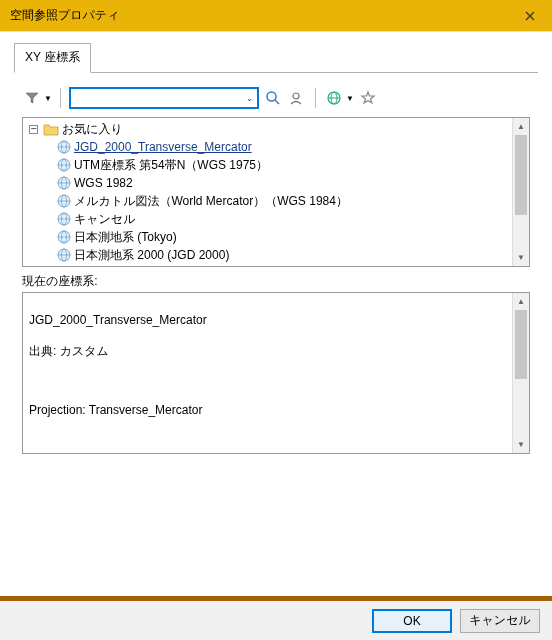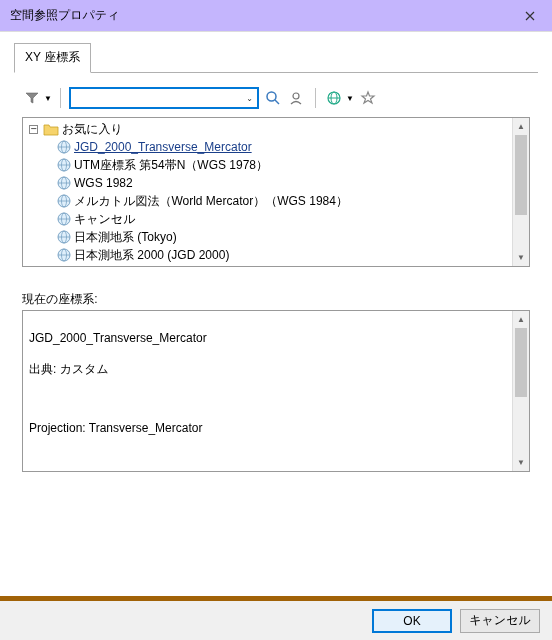--- a/index.html
+++ b/index.html
@@ -11,21 +11,21 @@
     width: 552px;
     height: 640px;
     overflow: hidden;
   }
   .titlebar {
     height: 32px;
     display: flex;
     align-items: center;
     justify-content: space-between;
     padding: 0 0 0 10px;
-    background: #c4b5fd;
+    background: #eab308;
     border-bottom: 1px solid #ddd;
   }
   .titletext { font-size: 12px; }
   .closebtn {
     width: 45px;
     height: 30px;
     display: flex;
     align-items: center;
     justify-content: center;
     font-size: 14px;
@@ -150,21 +150,21 @@
     font-size: 8px;
     color: #666;
   }
   .scrollbar-track { flex:1; position:relative; }
   .scrollbar-thumb {
     position:absolute;
     left:2px; right:2px;
     background:#c6c6c6;
   }
   .sectionlabel {
-    margin: 24px 8px 2px 8px;
+    margin: 6px 8px 2px 8px;
     font-size: 12px;
   }
   .detailsarea {
     margin: 0 8px;
     border: 1px solid #999;
     height: 162px;
     position: relative;
     overflow: hidden;
     background: #fff;
   }
@@ -281,21 +281,21 @@
             <span class="selected">JGD_2000_Transverse_Mercator</span>
           </div>
           <div class="treerow indent1">
             <span class="globe-icon">
               <svg width="14" height="14" viewBox="0 0 14 14">
                 <circle cx="7" cy="7" r="6" fill="#dfeffb" stroke="#7aa3c4" stroke-width="1"></circle>
                 <ellipse cx="7" cy="7" rx="2.5" ry="6" fill="none" stroke="#7aa3c4" stroke-width="0.8"></ellipse>
                 <line x1="1" y1="7" x2="13" y2="7" stroke="#7aa3c4" stroke-width="0.8"></line>
               </svg>
             </span>
-            <span>UTM座標系 第54帯N（WGS 1978）</span>
+            <span>UTM座標系 第54帯N（WGS 1975）</span>
           </div>
           <div class="treerow indent1">
             <span class="globe-icon">
               <svg width="14" height="14" viewBox="0 0 14 14">
                 <circle cx="7" cy="7" r="6" fill="#dfeffb" stroke="#7aa3c4" stroke-width="1"></circle>
                 <ellipse cx="7" cy="7" rx="2.5" ry="6" fill="none" stroke="#7aa3c4" stroke-width="0.8"></ellipse>
                 <line x1="1" y1="7" x2="13" y2="7" stroke="#7aa3c4" stroke-width="0.8"></line>
               </svg>
             </span>
             <span>WGS 1982</span>

